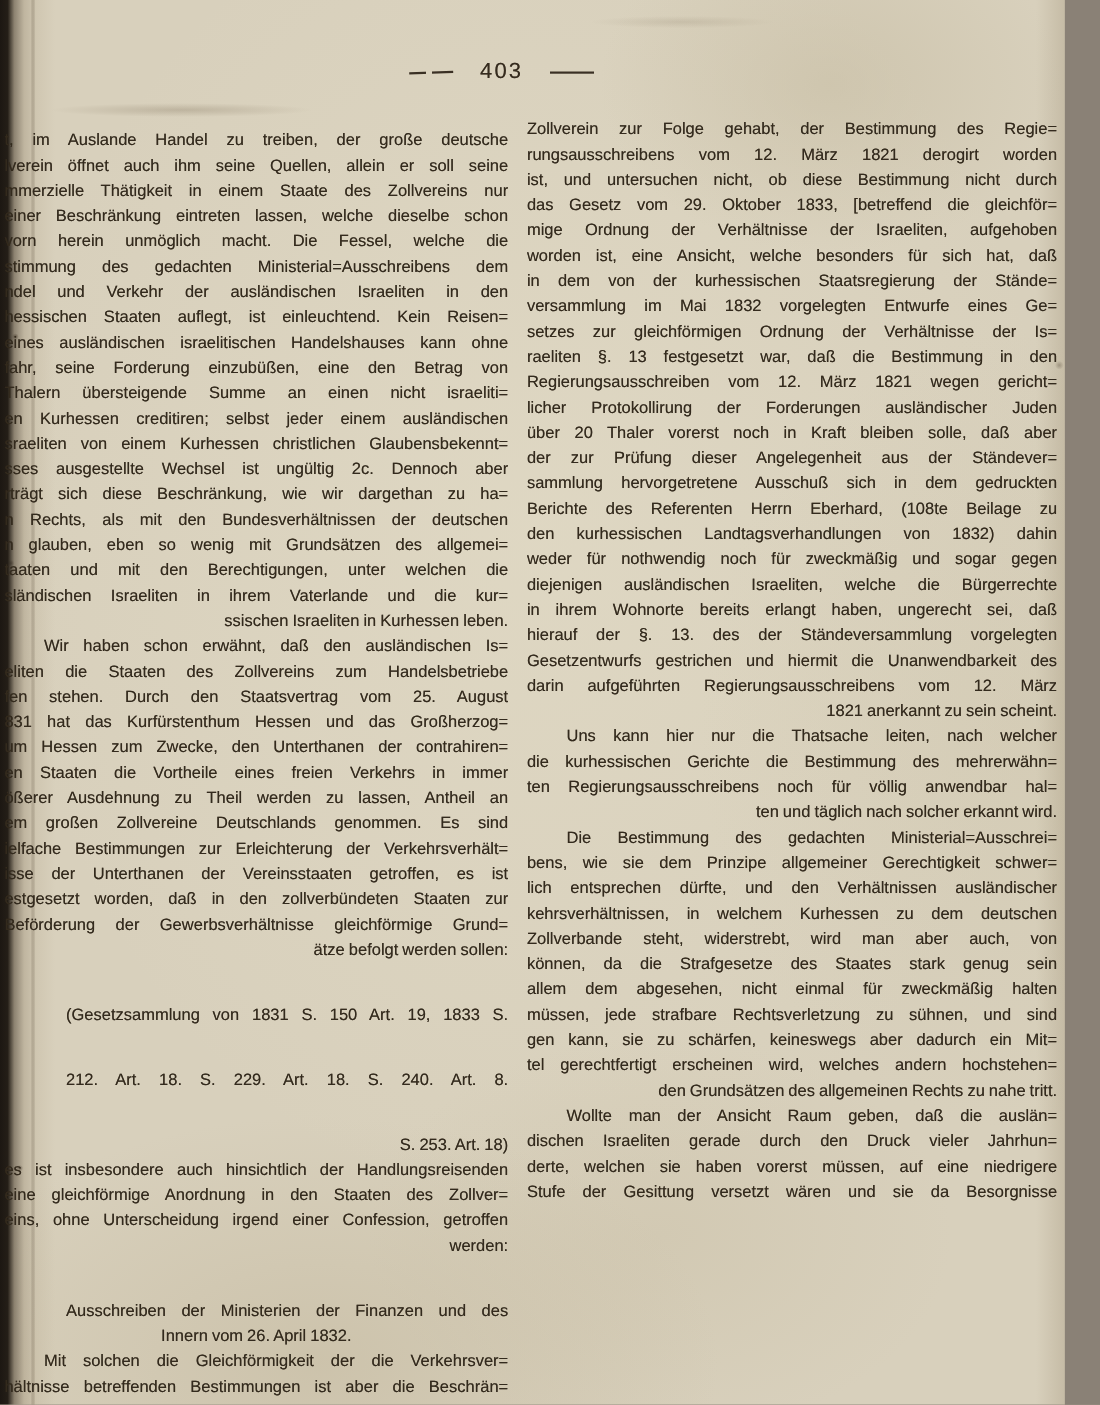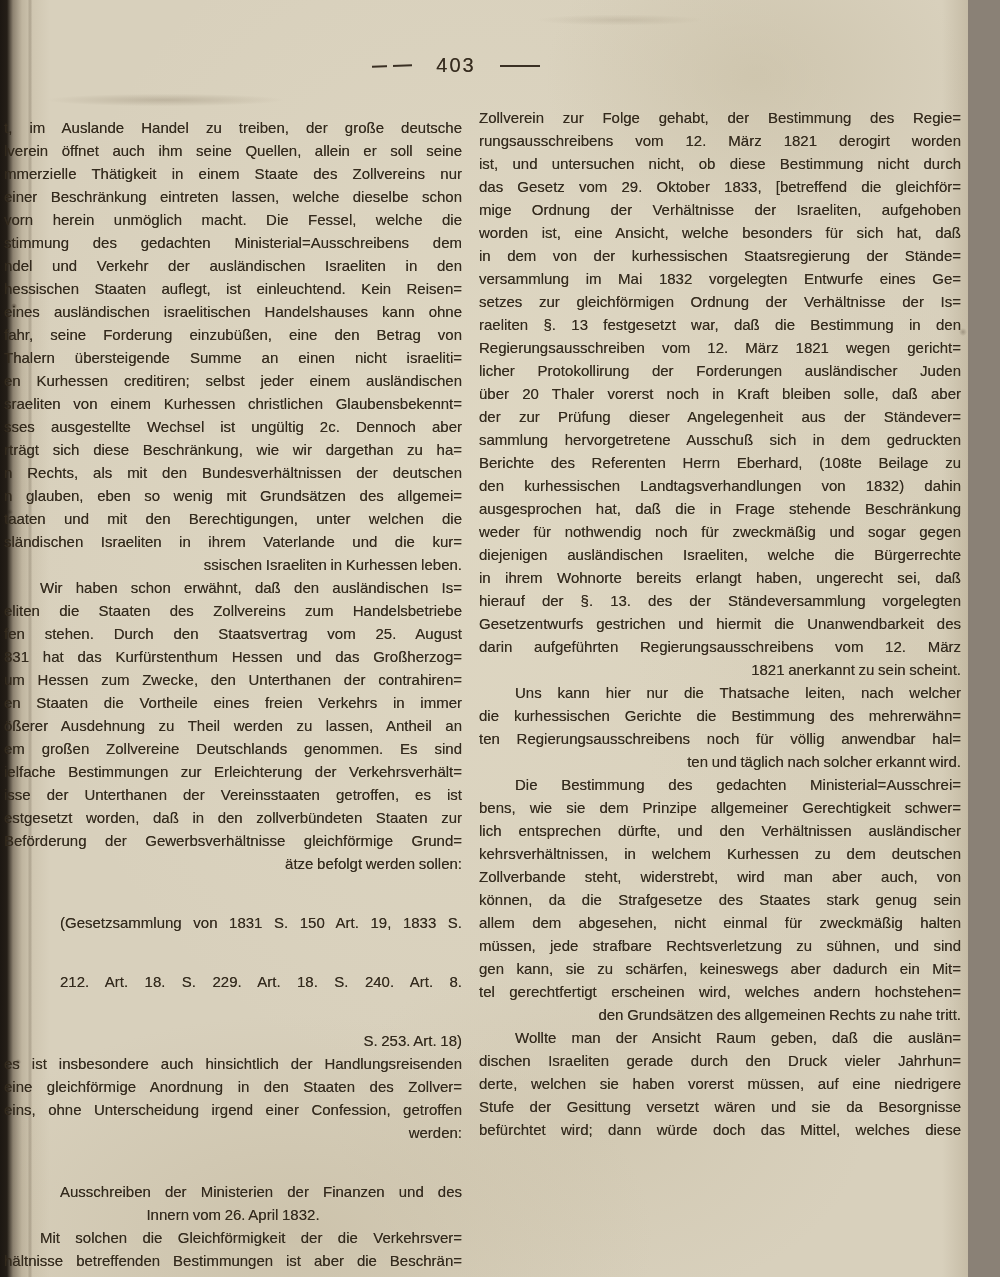--- a/index.html
+++ b/index.html
@@ -130,21 +130,20 @@
       <div class="line j">versammlung im Mai 1832 vorgelegten Entwurfe eines Ge=</div>
       <div class="line j">setzes zur gleichförmigen Ordnung der Verhältnisse der Is=</div>
       <div class="line j">raeliten §. 13 festgesetzt war, daß die Bestimmung in den</div>
       <div class="line j">Regierungsausschreiben vom 12. März 1821 wegen gericht=</div>
       <div class="line j">licher Protokollirung der Forderungen ausländischer Juden</div>
       <div class="line j">über 20 Thaler vorerst noch in Kraft bleiben solle, daß aber</div>
       <div class="line j">der zur Prüfung dieser Angelegenheit aus der Ständever=</div>
       <div class="line j">sammlung hervorgetretene Ausschuß sich in dem gedruckten</div>
       <div class="line j">Berichte des Referenten Herrn Eberhard, (108te Beilage zu</div>
       <div class="line j">den kurhessischen Landtagsverhandlungen von 1832) dahin</div>
-      <div class="line j">ausgesprochen hat, daß die in Frage stehende Beschränkung</div>
       <div class="line j">weder für nothwendig noch für zweckmäßig und sogar gegen</div>
       <div class="line j">diejenigen ausländischen Israeliten, welche die Bürgerrechte</div>
       <div class="line j">in ihrem Wohnorte bereits erlangt haben, ungerecht sei, daß</div>
       <div class="line j">hierauf der §. 13. des der Ständeversammlung vorgelegten</div>
       <div class="line j">Gesetzentwurfs gestrichen und hiermit die Unanwendbarkeit des</div>
       <div class="line j">darin aufgeführten Regierungsausschreibens vom 12. März</div>
       <div class="line l">1821 anerkannt zu sein scheint.</div>
       <div class="line j ind">Uns kann hier nur die Thatsache leiten, nach welcher</div>
       <div class="line j">die kurhessischen Gerichte die Bestimmung des mehrerwähn=</div>
       <div class="line j">ten Regierungsausschreibens noch für völlig anwendbar hal=</div>
@@ -157,15 +156,14 @@
       <div class="line j">können, da die Strafgesetze des Staates stark genug sein</div>
       <div class="line j">allem dem abgesehen, nicht einmal für zweckmäßig halten</div>
       <div class="line j">müssen, jede strafbare Rechtsverletzung zu sühnen, und sind</div>
       <div class="line j">gen kann, sie zu schärfen, keineswegs aber dadurch ein Mit=</div>
       <div class="line j">tel gerechtfertigt erscheinen wird, welches andern hochstehen=</div>
       <div class="line l">den Grundsätzen des allgemeinen Rechts zu nahe tritt.</div>
       <div class="line j ind">Wollte man der Ansicht Raum geben, daß die auslän=</div>
       <div class="line j">dischen Israeliten gerade durch den Druck vieler Jahrhun=</div>
       <div class="line j">derte, welchen sie haben vorerst müssen, auf eine niedrigere</div>
       <div class="line j">Stufe der Gesittung versetzt wären und sie da Besorgnisse</div>
-      <div class="line j">befürchtet wird; dann würde doch das Mittel, welches diese</div>
     </div>
 </div>
 
 </body></html>

